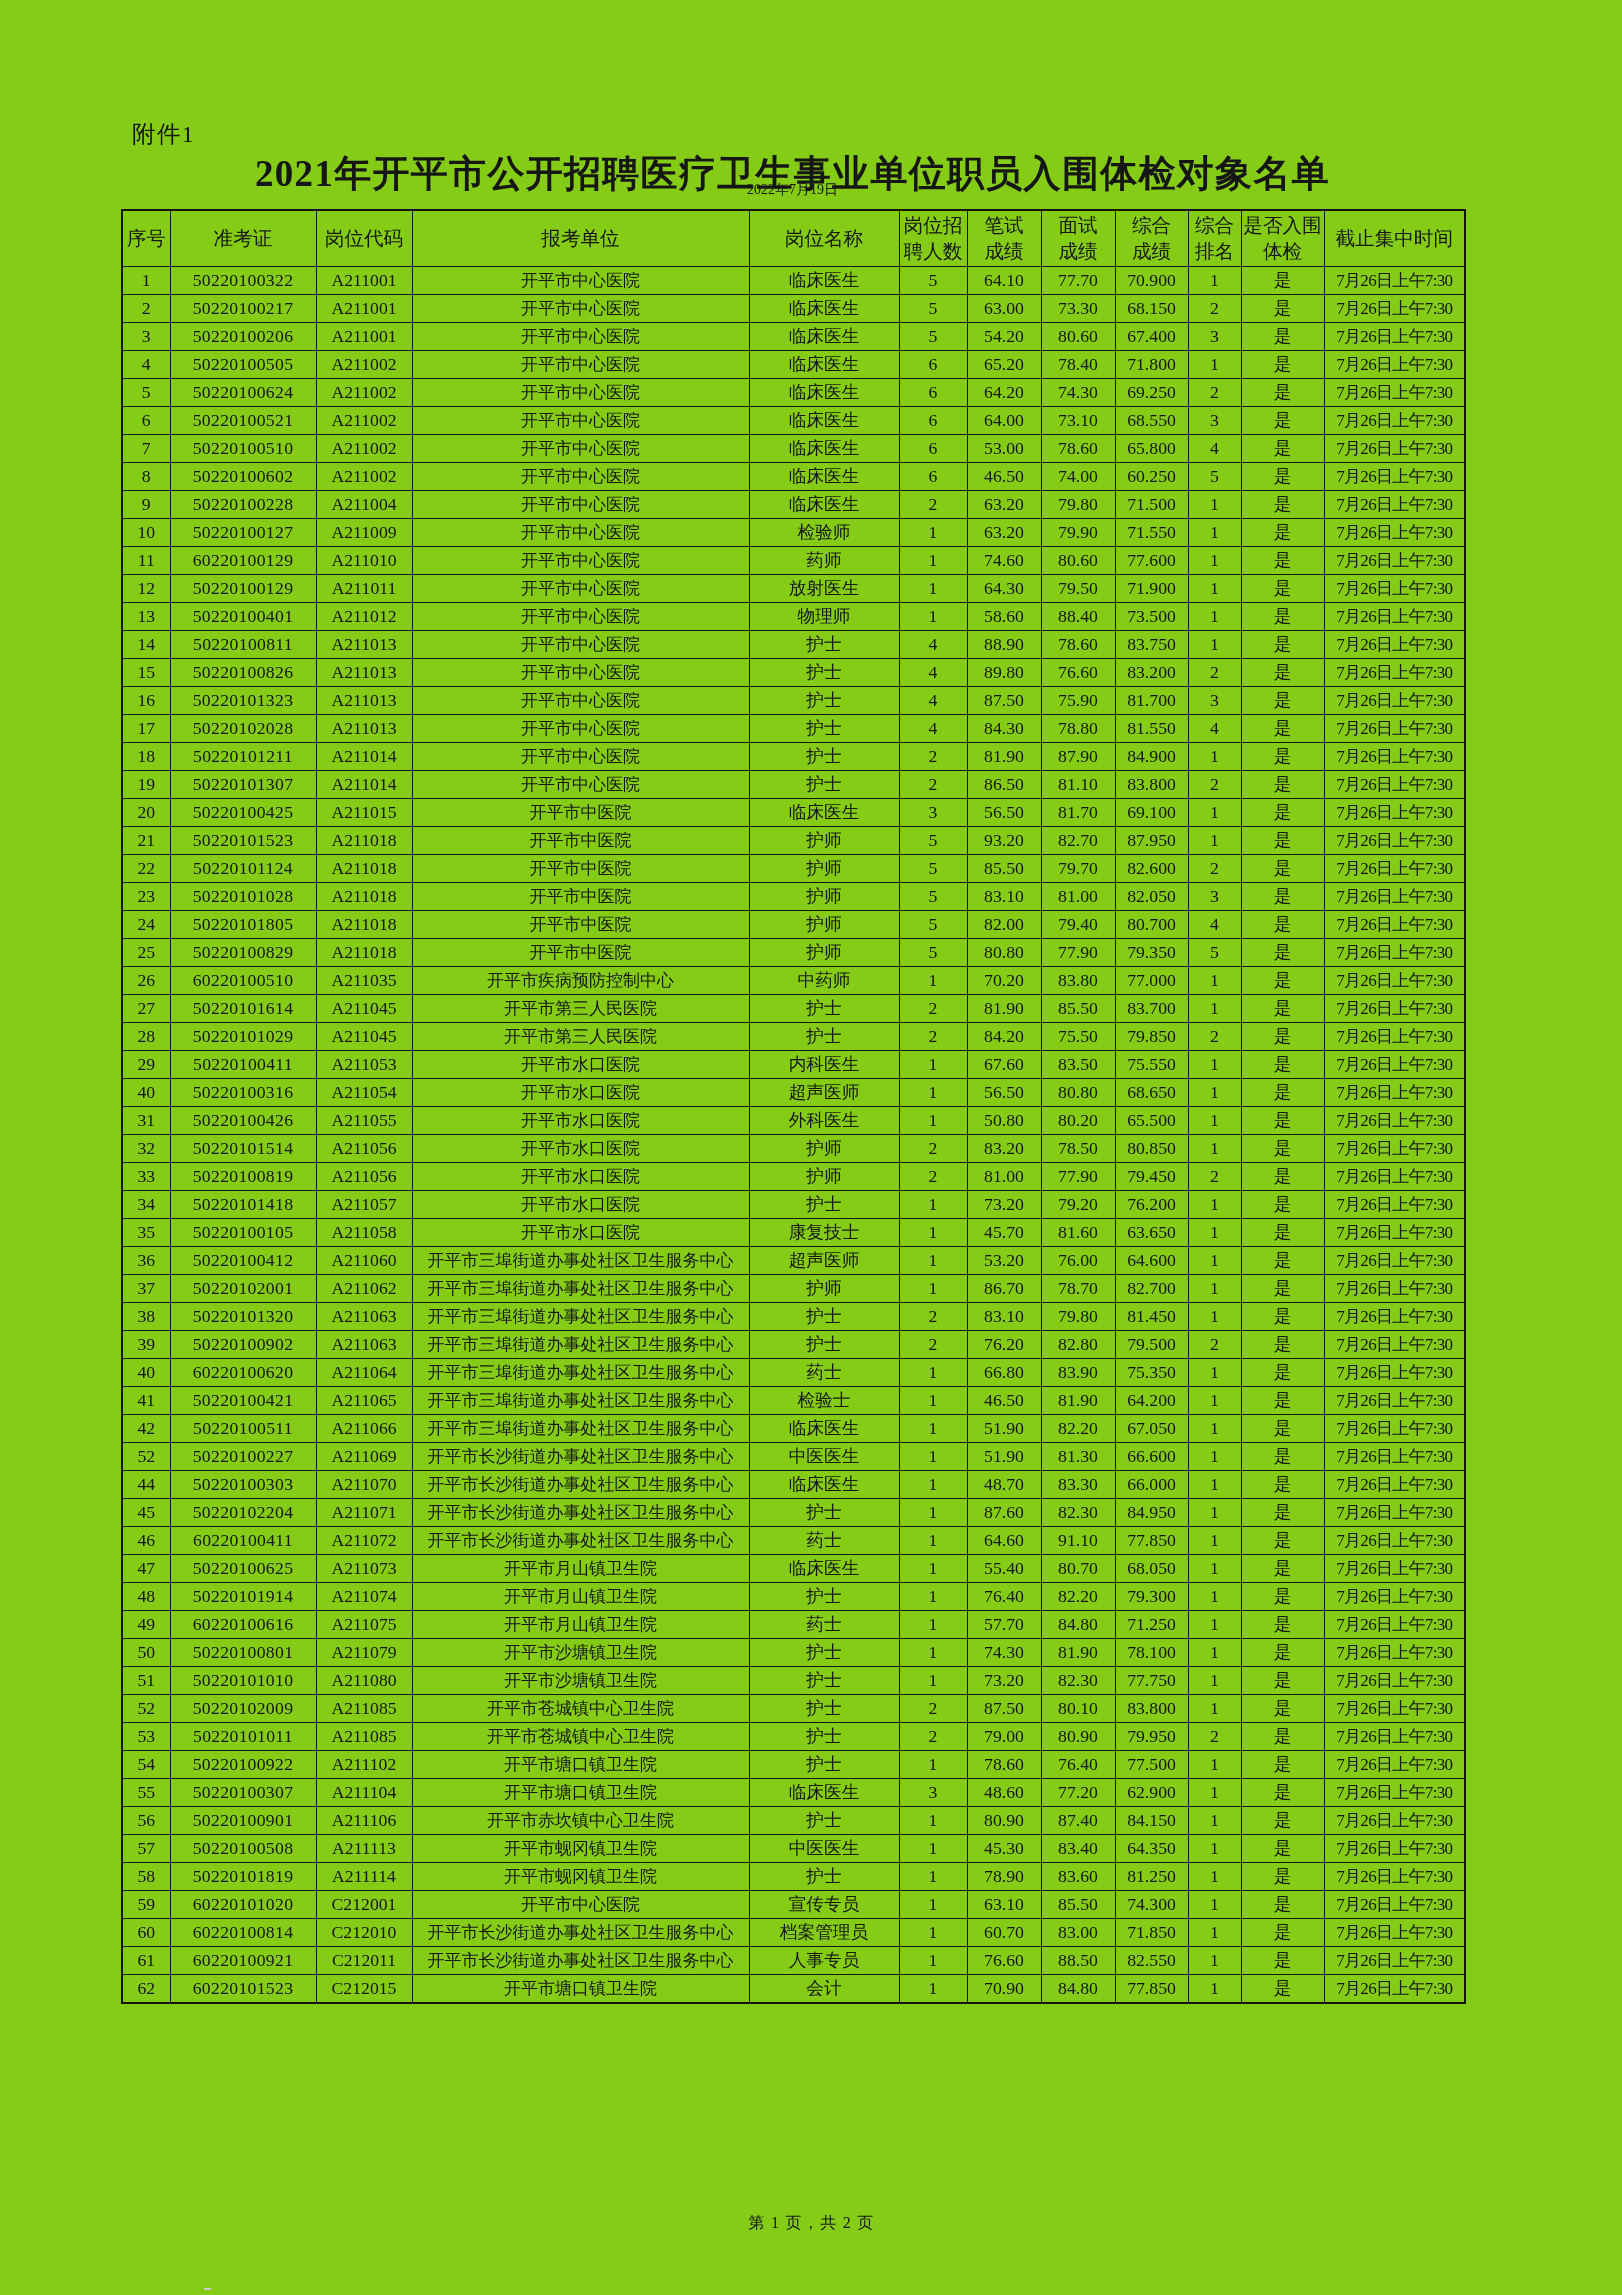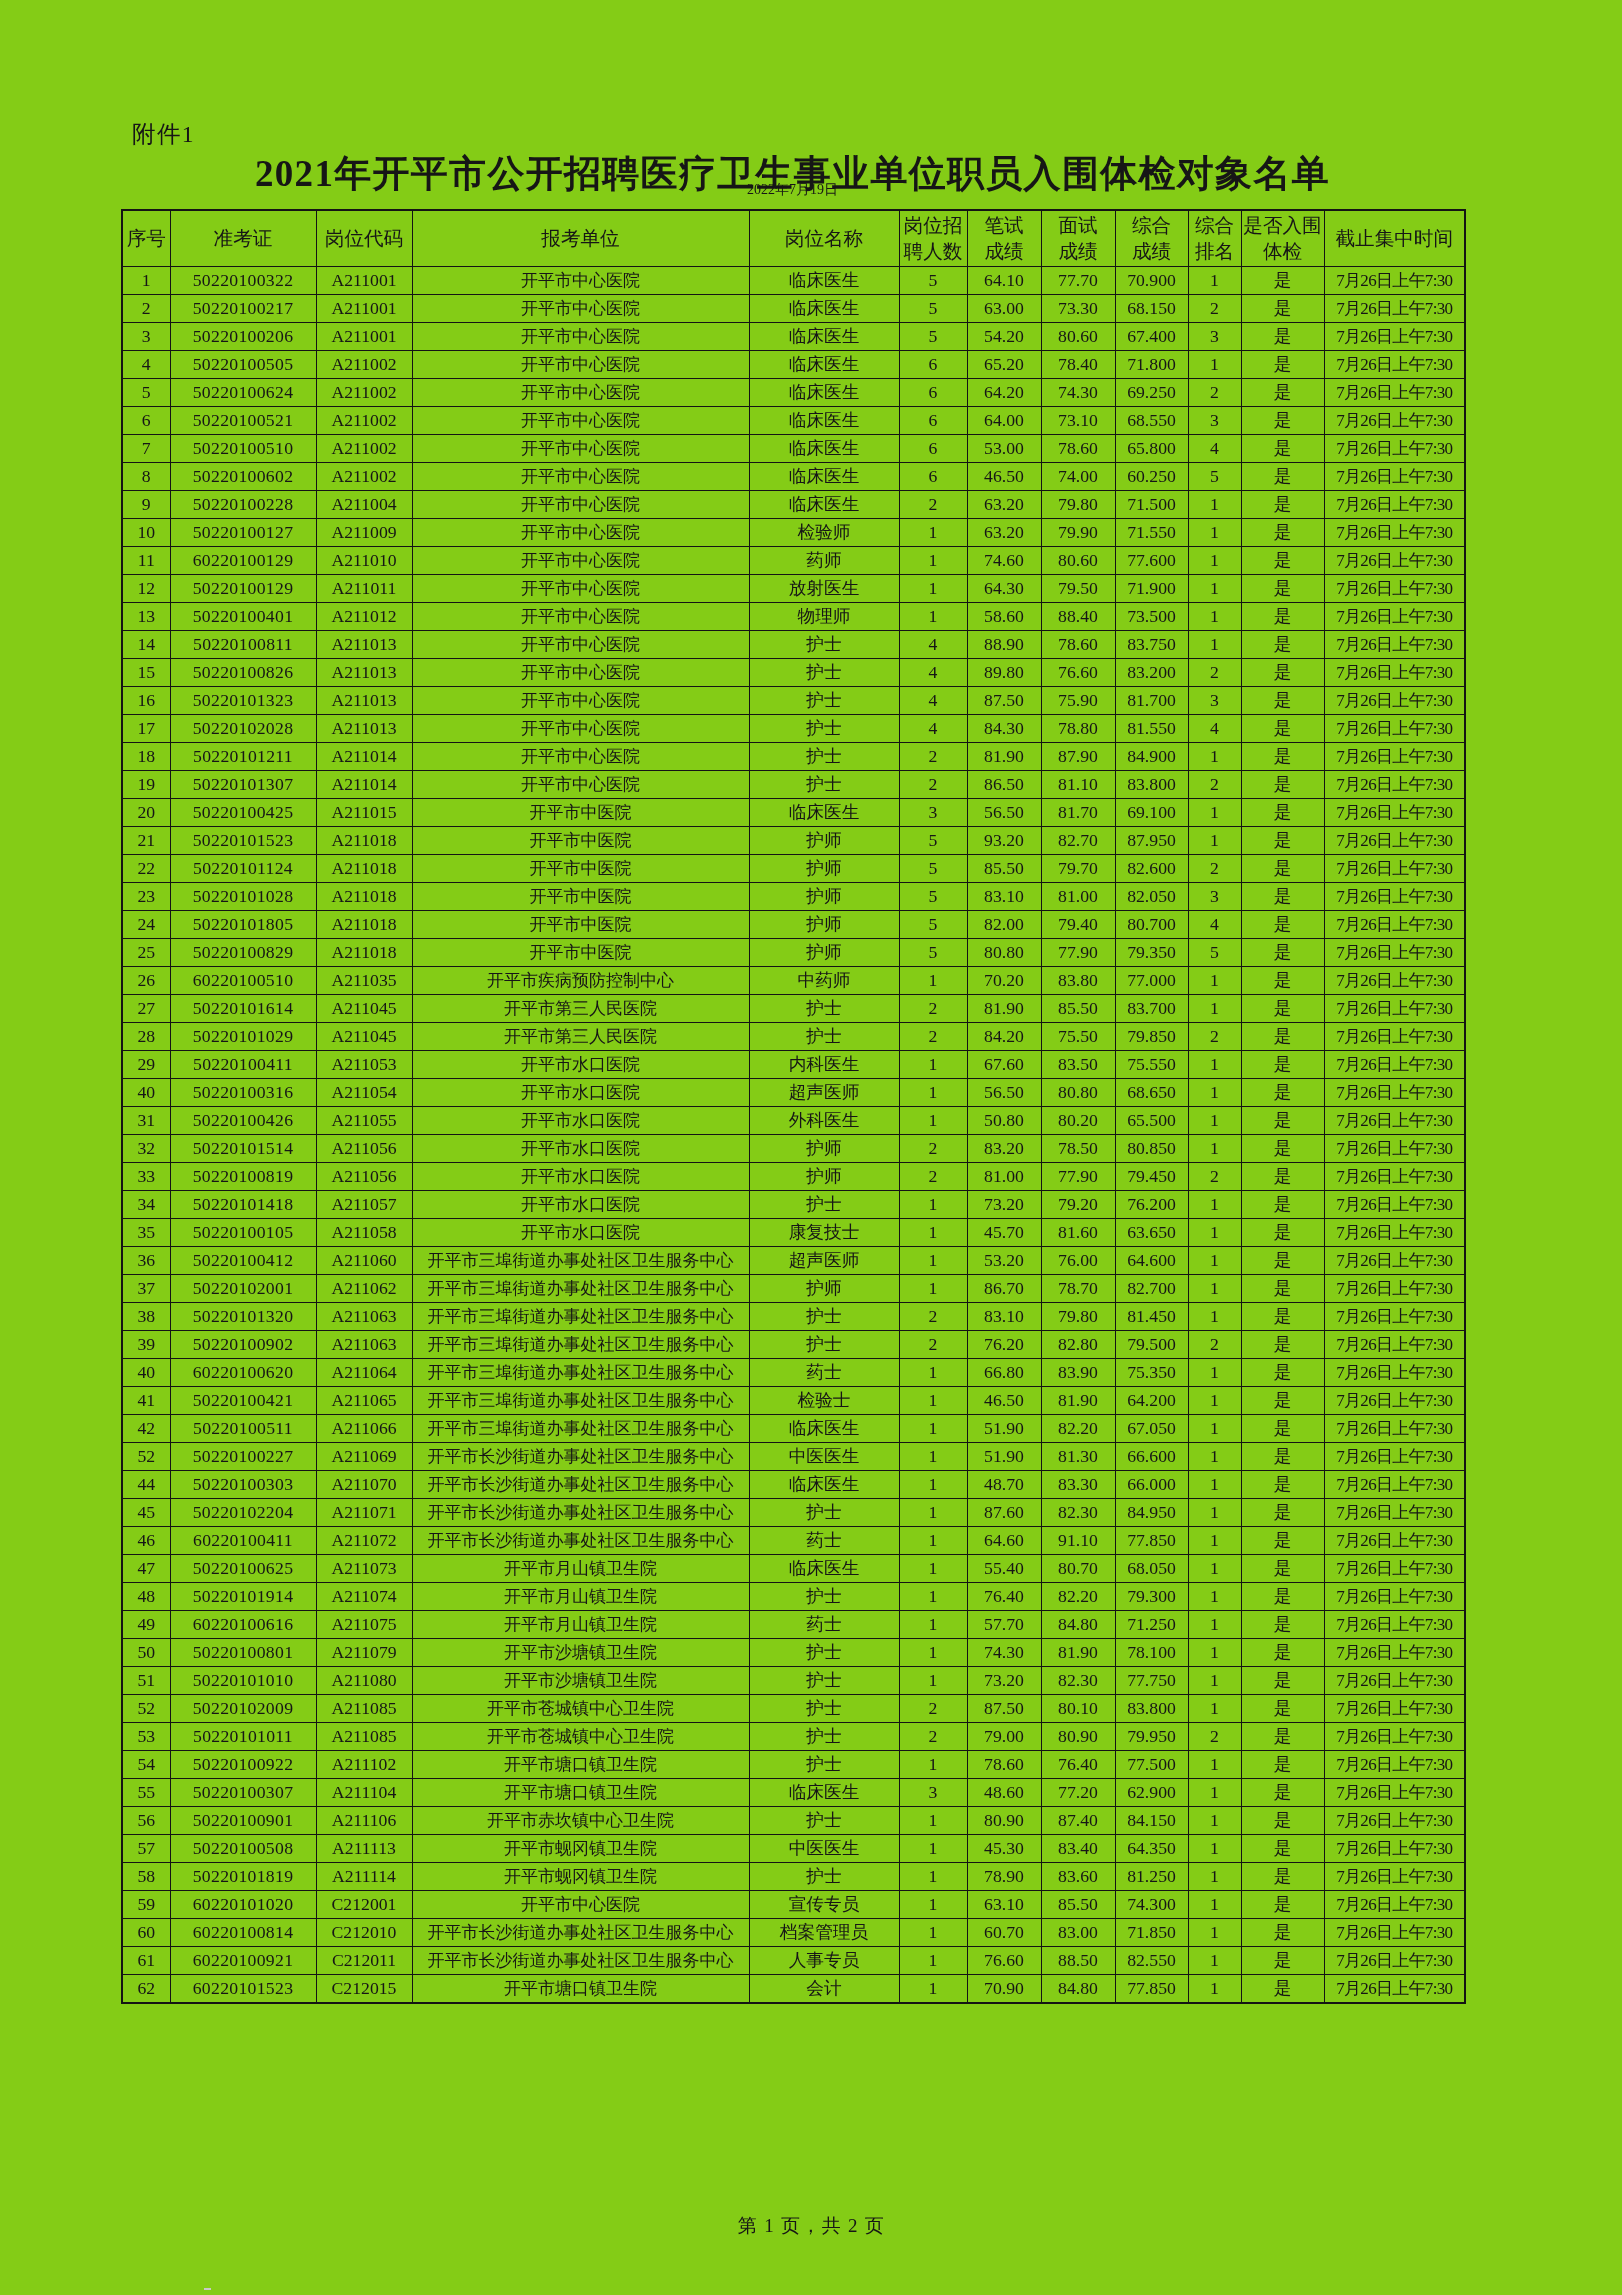--- a/index.html
+++ b/index.html
@@ -75,21 +75,21 @@
   }
   table.roster td.c-unit   { font-size: 17px; }
   table.roster td.c-time   { font-size: 17px; letter-spacing: -0.7px; }
   table.roster td.c-ticket { letter-spacing: 0.3px; }
   .footer {
     position: absolute;
     left: 0;
     top: 2213px;
     width: 1623px;
     text-align: center;
-    font-size: 19px;
+    font-size: 16px;
     letter-spacing: 1.3px;
   }
   .scan-mark {
     position: absolute;
     left: 204px;
     top: 2288px;
     width: 6.5px;
     height: 2px;
     background: #c9c9c9;
   }

